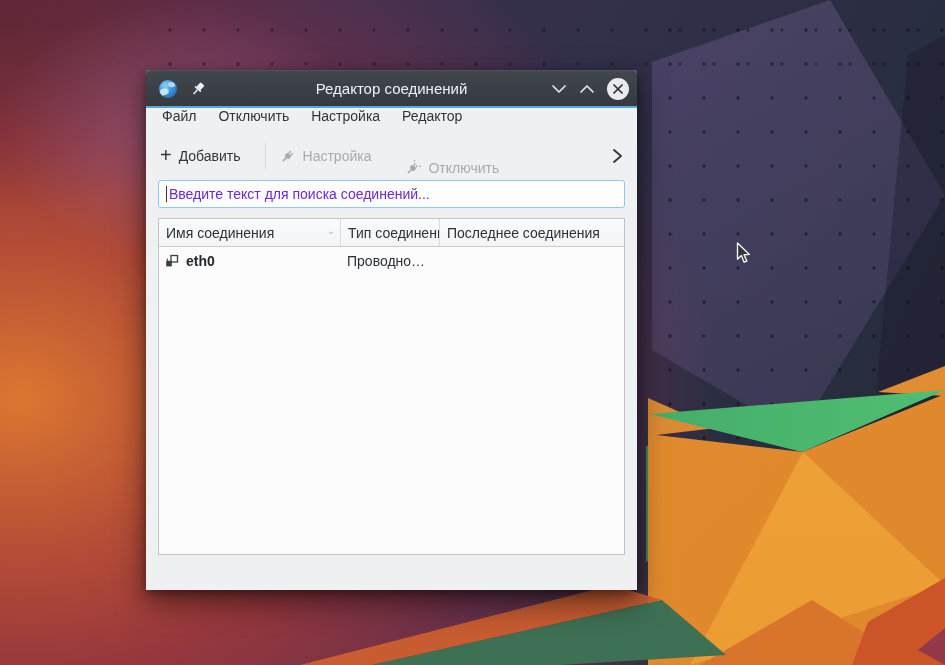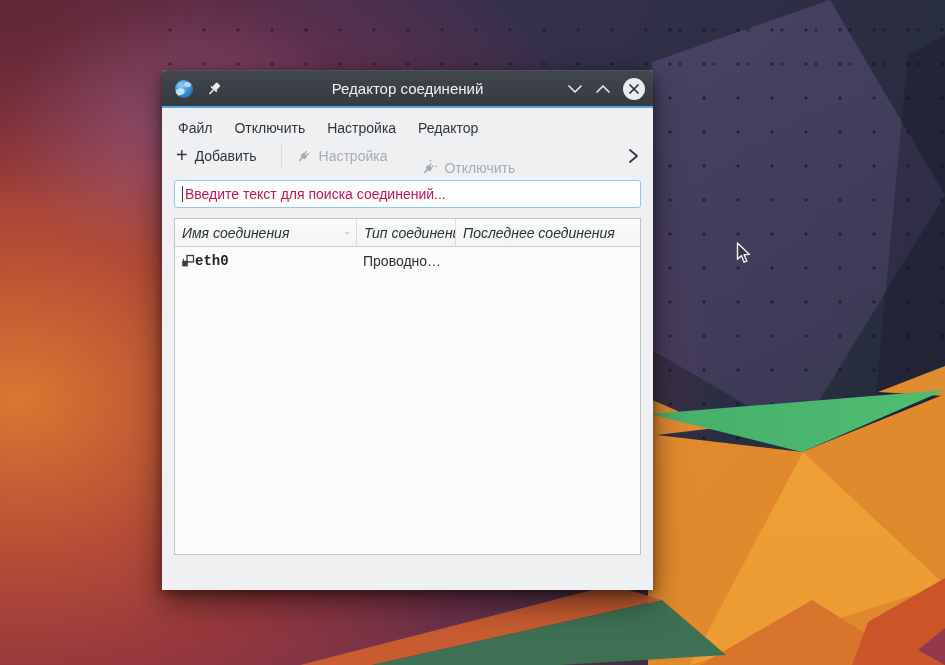--- a/index.html
+++ b/index.html
@@ -37,66 +37,66 @@
     background:linear-gradient(135deg,#e5922f,#df872c);}
   .amber-tri{clip-path:polygon(803px 452px,690px 665px,945px 585px);
     background:linear-gradient(180deg,#f1a93c,#eb9c33);}
   .red-bottom-1{clip-path:polygon(700px 665px,812px 600px,916px 665px);background:#d8742c;}
   .red-bottom-2{clip-path:polygon(868px 622px,945px 578px,945px 665px,852px 665px);background:#cb5529;}
   .maroon-corner{clip-path:polygon(918px 650px,945px 628px,945px 665px);background:#93394a;}
   .bl-orange-band{clip-path:polygon(300px 665px,612px 585px,662px 600px,372px 665px);background:rgba(207,96,48,.92);}
   .bl-green{clip-path:polygon(372px 665px,662px 600px,726px 655px,560px 665px);background:#3e7053;}
 
   
-  .window{position:absolute;left:162px;top:70px;width:491px;height:520px;
+  .window{position:absolute;left:146px;top:70px;width:491px;height:520px;
     background:#eff0f1;border-radius:4px 4px 0 0;
     box-shadow:0 12px 30px rgba(0,0,0,.5),0 3px 10px rgba(0,0,0,.35);}
   .titlebar{position:relative;height:36px;border-radius:4px 4px 0 0;
     background:linear-gradient(#41474d,#343a3f);
     border-top:1px solid #4d5359;display:flex;align-items:center;padding:0 8px;}
   .titlebar::after{content:"";position:absolute;left:0;right:0;bottom:-2px;height:2px;background:#55a8dd;}
   .tb-icon{width:20px;height:20px;margin-left:4px;flex:0 0 auto;}
   .tb-pin{width:16px;height:16px;margin-left:12px;flex:0 0 auto;}
   .tb-title{position:absolute;left:0;right:0;text-align:center;color:#f0f2f4;font-size:15px;pointer-events:none;}
   .tb-btns{margin-left:auto;display:flex;align-items:center;gap:12px;z-index:1;}
   .tb-chevron{width:16px;height:10px;display:block;}
   .tb-close{width:22px;height:22px;border-radius:50%;background:#e9ecee;
     display:flex;align-items:center;justify-content:center;}
 
-  .menubar{display:flex;align-items:flex-end;height:28px;padding:0 16px;gap:22px;
+  .menubar{display:flex;align-items:flex-start;height:28px;padding:0 16px;gap:22px;
     font-size:14px;color:#2f353a;margin-top:2px;}
   .menu-item{cursor:default;}
 
   .toolbar{display:flex;align-items:center;height:40px;padding:0 14px 0 14px;font-size:14px;}
   .tbtn{display:flex;align-items:center;gap:7px;color:#2f353a;}
   .tbtn.disabled{color:#a7acb0;}
   .plus{font-size:20px;font-weight:300;line-height:1;color:#2f353a;margin-top:-2px;}
   .tool-sep{width:1px;height:26px;background:#d8dbde;margin:0 14px 0 24px;}
   .tbtn + .tbtn.gap{margin-left:34px;margin-top:23px;}
   .overflow{margin-left:auto;display:flex;align-items:center;}
 
   .searchwrap{padding:4px 12px 0 12px;}
   .search{position:relative;height:28px;background:#fdfdfe;border:1px solid #8ec8ec;
     border-radius:3px;display:flex;align-items:center;padding:0 7px;}
   .caret{width:1px;height:16px;background:#31363b;margin-right:2px;}
-  .placeholder{color:#be185d;font-size:14px;white-space:nowrap;overflow:hidden;}
+  .placeholder{color:#6d28d9;font-size:14px;white-space:nowrap;overflow:hidden;}
 
   .tablewrap{margin:10px 12px 0 12px;height:337px;background:#fcfcfc;
     border:1px solid #bfc4c8;}
   .thead{display:flex;height:28px;background:linear-gradient(#fafbfb,#f3f4f5);
-    border-bottom:1px solid #c9cdd1;font-size:14px;color:#2b3136;font-style:italic;}
+    border-bottom:1px solid #c9cdd1;font-size:14px;color:#2b3136;}
   .th{display:flex;align-items:center;padding:0 7px;white-space:nowrap;overflow:hidden;position:relative;}
   .th-sep{border-right:1px solid #d9dcdf;}
   .th1{width:182px;}
   .th1 .sort{margin-left:auto;flex:0 0 auto;padding-left:6px;}
   .th2{width:99px;}
   .th3{flex:1;}
   .trow{display:flex;align-items:center;height:27px;font-size:14px;color:#2b3136;}
   .td{white-space:nowrap;overflow:hidden;}
-  .td1{width:182px;display:flex;align-items:center;padding:0 7px 0 6px;font-family:Liberation Mono, monospace;}
+  .td1{width:182px;display:flex;align-items:center;gap:7px;padding:0 7px 0 6px;}
   .td1 .cname{font-weight:bold;color:#21262b;}
   .td2{width:99px;padding:0 7px 0 6px;}
   .td3{flex:1;padding:0 7px 0 5px;}
 
   .cursor{position:absolute;left:736px;top:242px;width:15px;height:22px;}
 </style>
 </head>
 <body>
 
 <div class="stage">

